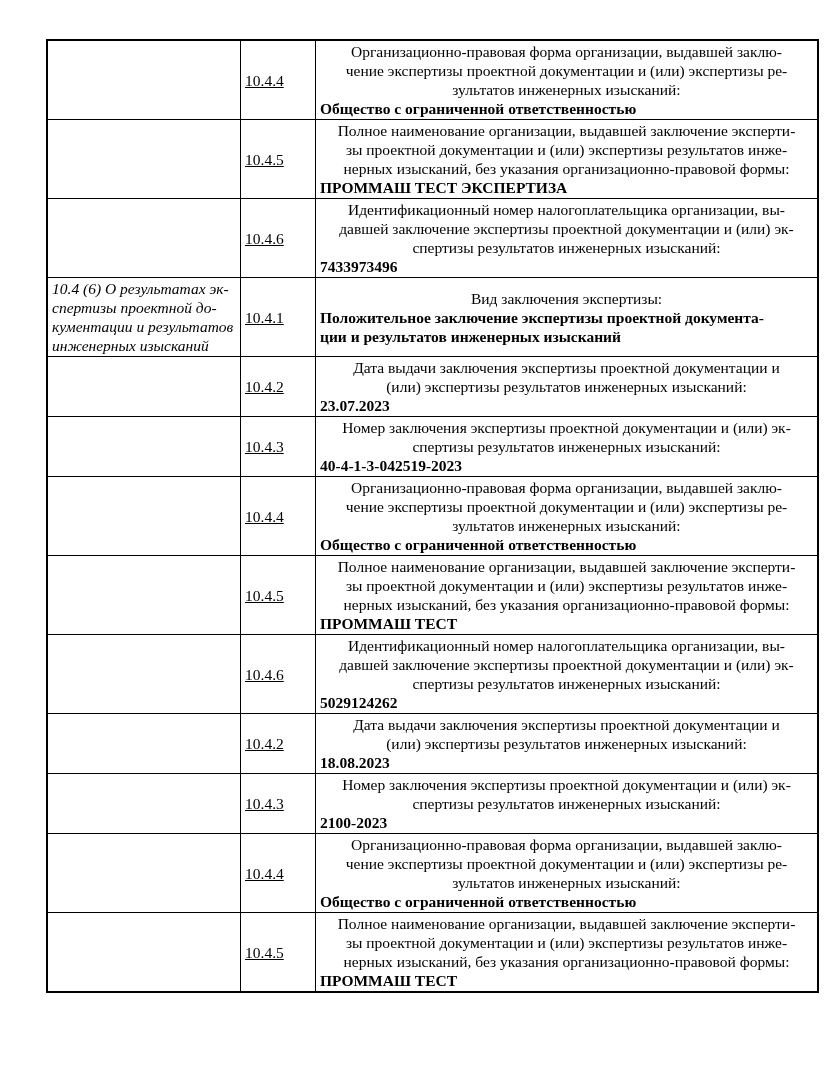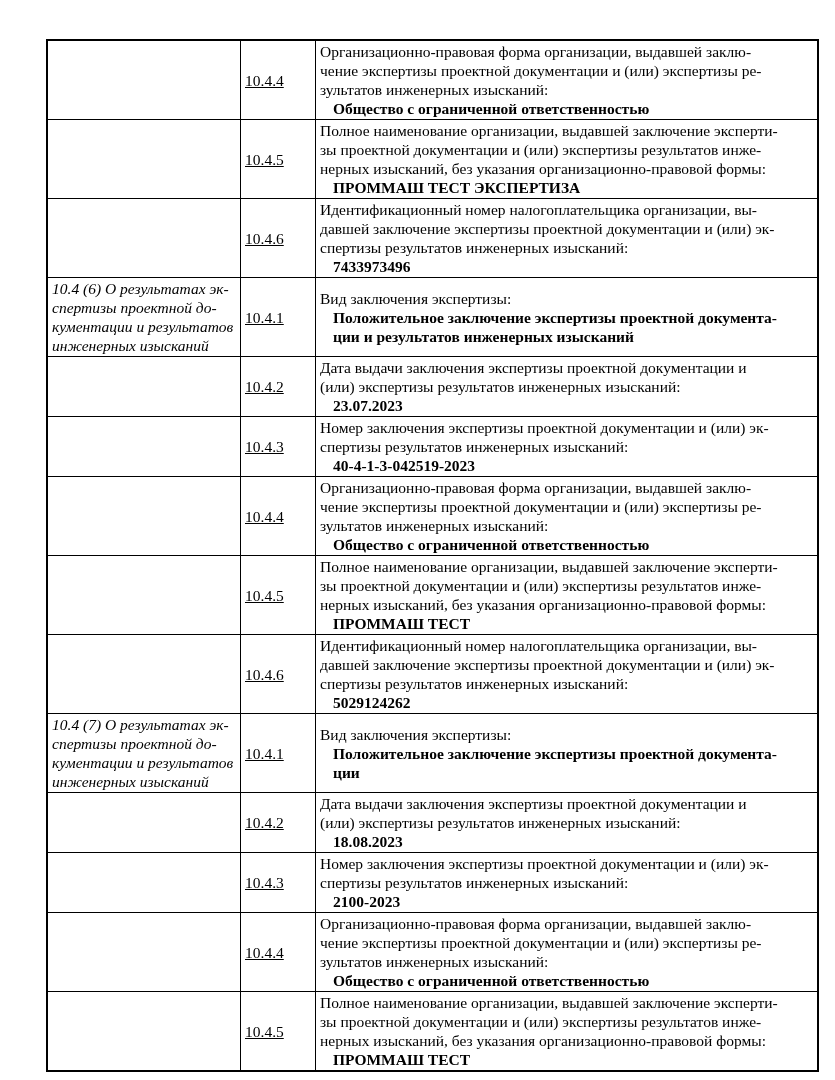--- a/index.html
+++ b/index.html
@@ -31,22 +31,22 @@
     vertical-align: middle;
     font-size: 15.5px;
     line-height: 19px;
     padding: 1px 4px;
     overflow: hidden;
   }
   td.c1 { width: 184px; padding: 1px 2px; }
   td.c2 { width: 66px;  padding: 1px 4px; text-decoration: underline; }
   td.c3 { width: 493px; padding: 1px 5px; }
   .multiline { white-space: pre-line; font-style: italic; }
-  .field-desc { white-space: pre-line; font-weight: normal; }
-  .field-value { white-space: pre-line; font-weight: bold; margin-left: 13px; }
+  .field-desc { white-space: pre-line; font-weight: normal; text-align: center; }
+  .field-value { white-space: pre-line; font-weight: bold; }
 </style>
 </head>
 <body>
 
 <div class="page">
   <table class="doc-table">
     <tbody>
       <tr>
         <td class="c1 multiline"></td>
         <td class="c2">10.4.4</td>
@@ -131,32 +131,20 @@
         <td class="c1 multiline"></td>
         <td class="c2">10.4.6</td>
         <td class="c3">
           <div class="field-desc">Идентификационный номер налогоплательщика организации, вы-
 давшей заключение экспертизы проектной документации и (или) эк-
 спертизы результатов инженерных изысканий:</div>
           <div class="field-value">5029124262</div>
         </td>
       </tr>
       <tr>
-        <td class="c1 multiline">10.4 (7) О результатах эк-
-спертизы проектной до-
-кументации и результатов
-инженерных изысканий</td>
-        <td class="c2">10.4.1</td>
-        <td class="c3">
-          <div class="field-desc">Вид заключения экспертизы:</div>
-          <div class="field-value">Положительное заключение экспертизы проектной документа-
-ции</div>
-        </td>
-      </tr>
-      <tr>
         <td class="c1 multiline"></td>
         <td class="c2">10.4.2</td>
         <td class="c3">
           <div class="field-desc">Дата выдачи заключения экспертизы проектной документации и
 (или) экспертизы результатов инженерных изысканий:</div>
           <div class="field-value">18.08.2023</div>
         </td>
       </tr>
       <tr>
         <td class="c1 multiline"></td>

